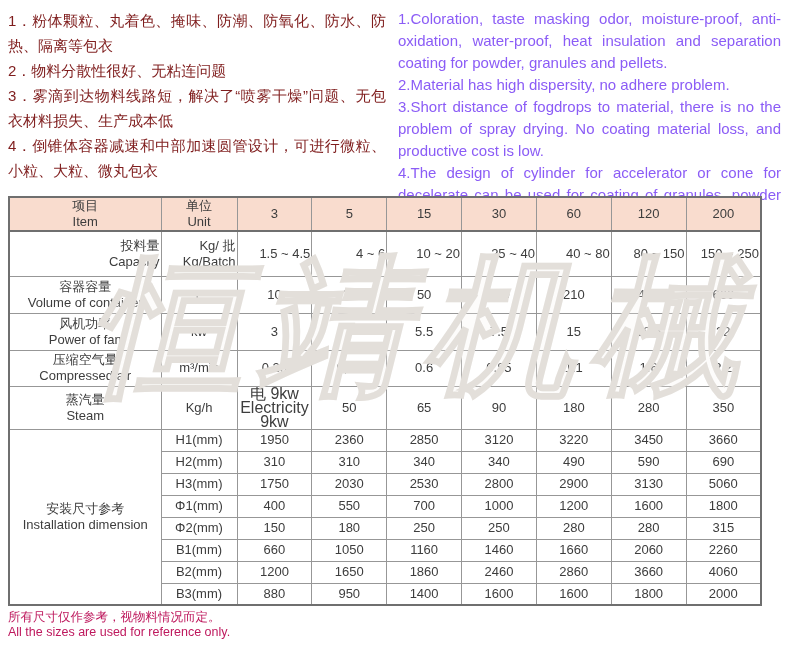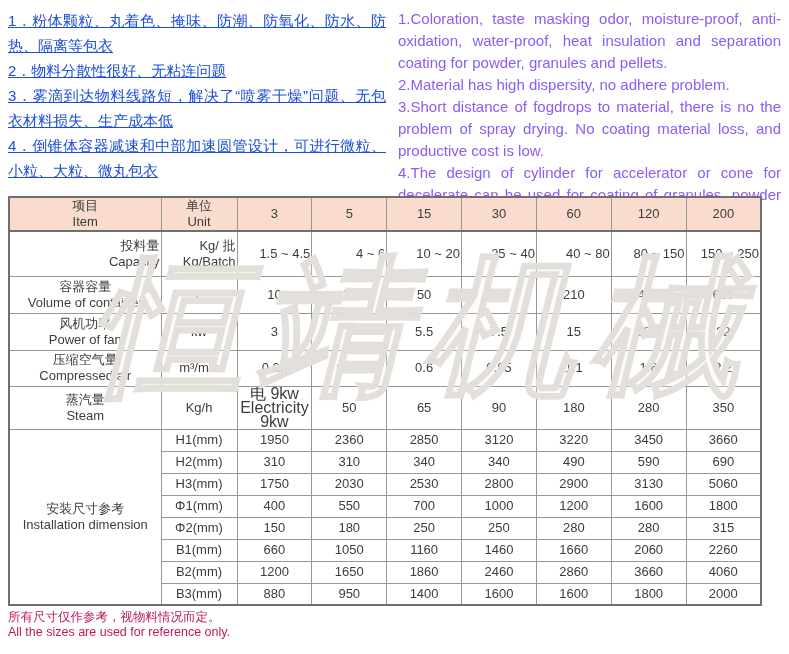--- a/index.html
+++ b/index.html
@@ -2,21 +2,21 @@
 <html><head>
 <meta charset="utf-8">
 <style>
   html,body{margin:0;padding:0;background:#ffffff;}
   .page{
     position:relative;width:789px;height:654px;background:#ffffff;overflow:hidden;
     font-family:"Liberation Sans","DejaVu Sans",sans-serif;color:#3a3a3a;
   }
   
   .intro{display:flex;gap:12px;padding:8px 8px 0 8px;box-sizing:border-box;}
-  .intro-zh{width:378px;font-size:15px;line-height:25px;text-align:justify;color:#1d4ed8;text-decoration:underline;}
+  .intro-zh{width:378px;font-size:15px;line-height:25px;text-align:justify;color:#7f1d1d;}
   .intro-en{flex:1;font-size:15px;line-height:22px;text-align:justify;color:#8b5cf6;}
   .intro p{margin:0;}
   
   .spec-table{
     position:absolute;left:8px;top:196px;width:754px;
     border-collapse:collapse;table-layout:fixed;
     font-size:13px;line-height:16px;text-align:center;color:#3d3d3d;
     border:2px solid #6f6f6f;
   }
   .spec-table th,.spec-table td{

